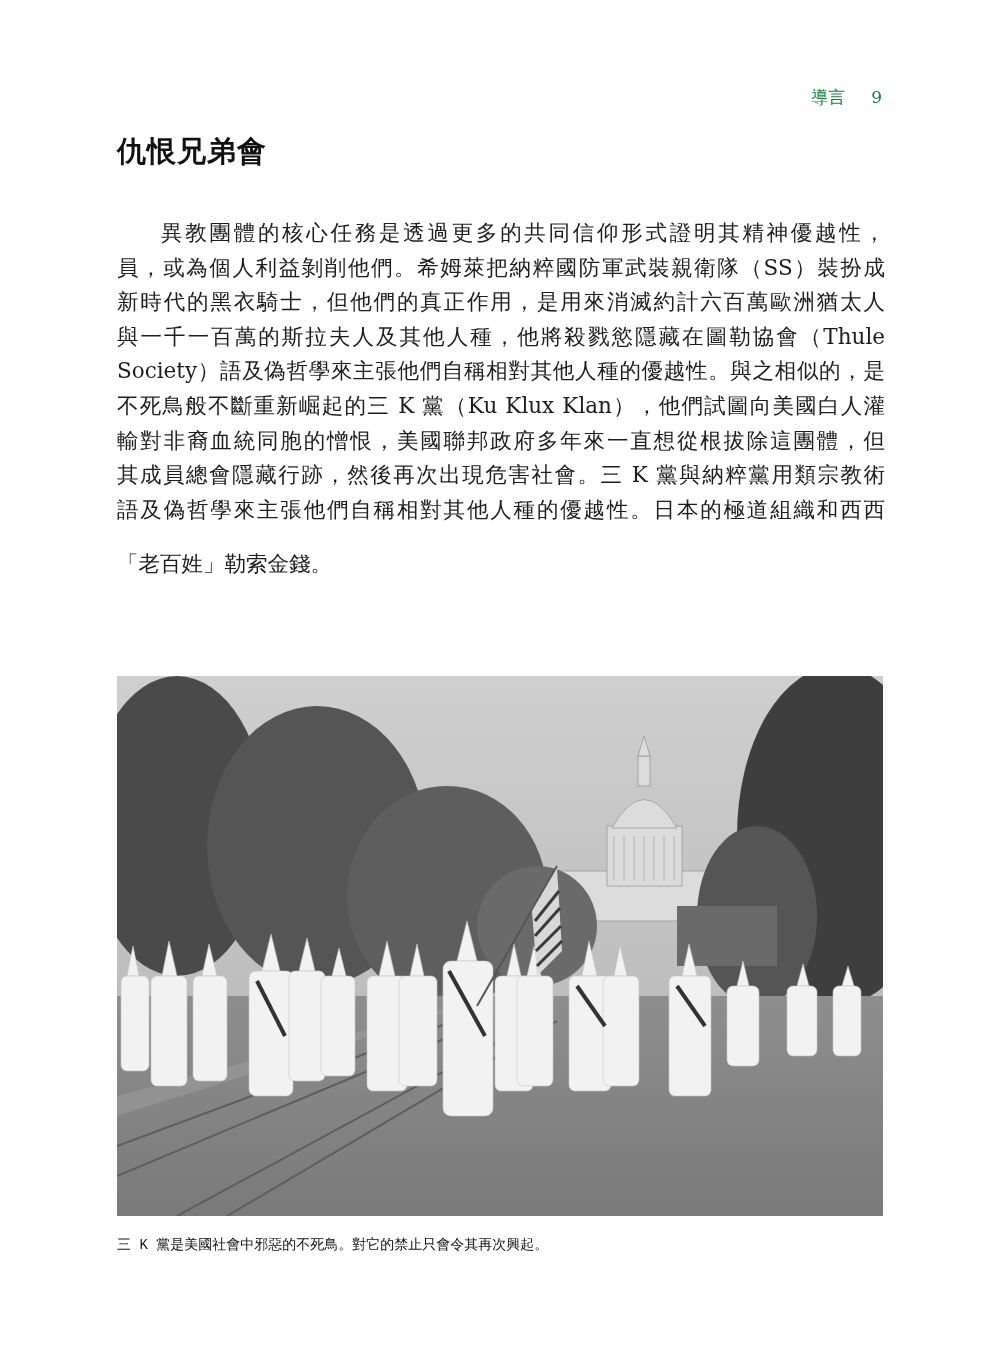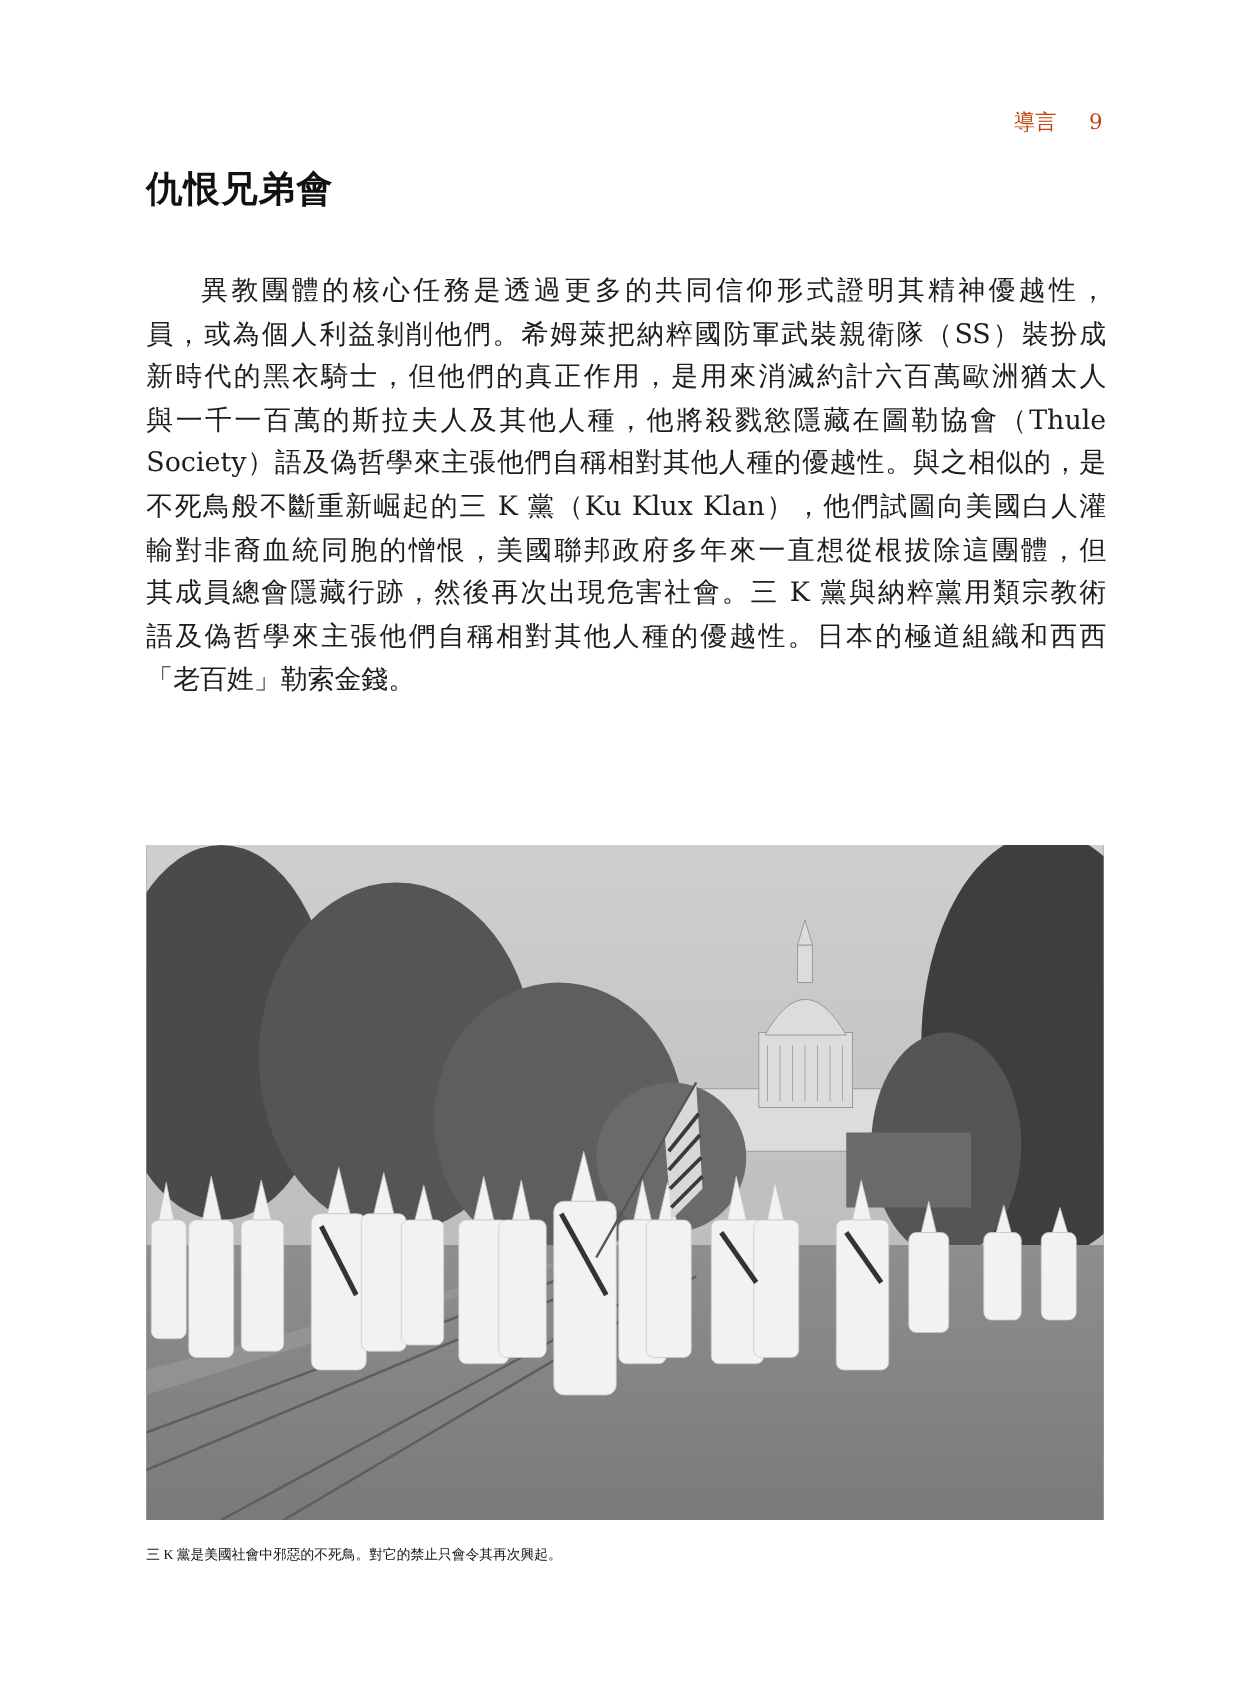--- a/index.html
+++ b/index.html
@@ -1,43 +1,43 @@
 <!DOCTYPE html>
 <html><head>
   <meta charset="utf-8">
   <style>
     html, body { margin: 0; padding: 0; background: #ffffff; }
     body { width: 1000px; height: 1353px; position: relative; overflow: hidden; color: #1a1a1a; }
     .header {
       position: absolute; top: 86px; right: 118px;
-      font-family: "DejaVu Serif", serif; font-size: 17px; color: #c2410c;
+      font-family: "DejaVu Serif", serif; font-size: 17px; color: #15803d;
       display: flex; gap: 26px; align-items: baseline;
     }
     .section-title {
       position: absolute; left: 117px; top: 132px;
       font-family: "DejaVu Sans", sans-serif; font-weight: bold;
       font-size: 29px; color: #111; letter-spacing: 1px; margin: 0;
     }
     .body-text {
       position: absolute; left: 117px; top: 216px; width: 768px;
       font-family: "DejaVu Serif", serif; font-size: 21.5px;
       line-height: 34.6px; color: #1d1d1d; margin: 0;
       text-align: justify; text-align-last: left;
     }
     .body-text .line { display: block; white-space: nowrap; text-align: justify; text-align-last: justify; }
-    .body-text .line.last { text-align-last: left; }
+    .body-text .line.last { text-align-last: left; margin-top: 20px; }
     .body-text .line.indent { padding-left: 44px; }
     .figure {
       position: absolute; left: 117px; top: 676px; width: 766px; height: 540px;
       overflow: hidden; background: #8a8a8a;
     }
     .figure svg { display: block; width: 100%; height: 100%; }
     .caption {
       position: absolute; left: 117px; top: 1236px;
-      font-family: Liberation Serif, serif; font-size: 11px; color: #111;
+      font-family: Liberation Mono, monospace; font-size: 14px; color: #111;
     }
   </style>
 </head>
 <body>
 
 <div class="header">
   <span>導言</span>
   <span>9</span>
 </div>
 

